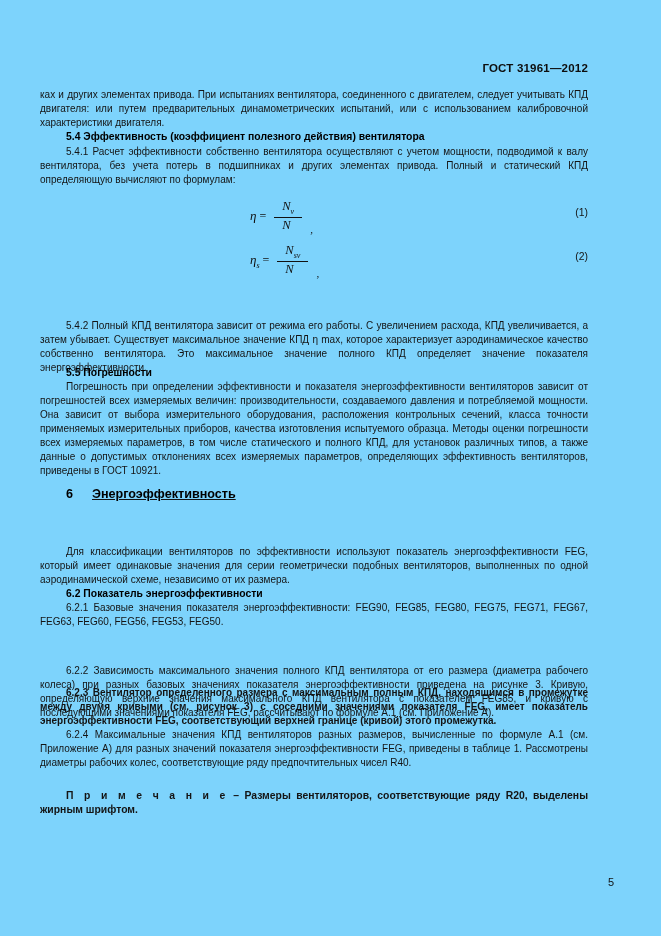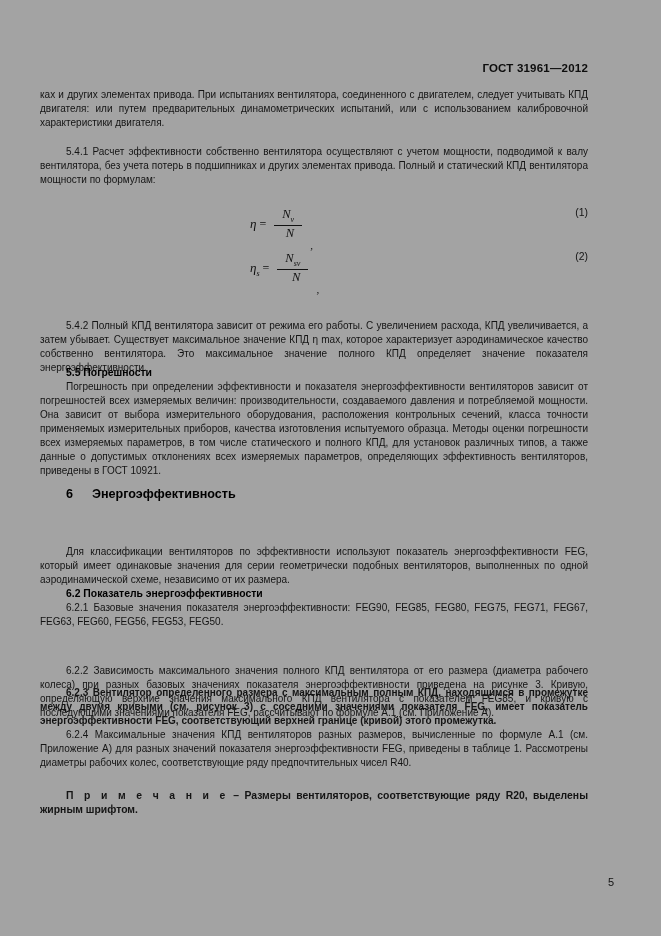--- a/index.html
+++ b/index.html
@@ -8,21 +8,21 @@
     background: #ffffff;
   }
   body {
     font-family: "Liberation Sans", sans-serif;
     color: #111111;
   }
   .page {
     position: relative;
     width: 661px;
     height: 936px;
-    background: #a3a3a3;
+    background: #7dd3fc;
     overflow: hidden;
     box-sizing: border-box;
   }
   .doc-header {
     position: absolute;
     left: 40px;
     top: 62px;
     width: 548px;
     text-align: right;
     font-size: 11.5px;
@@ -93,22 +93,22 @@
     font-style: italic;
   }
   .eq-sign {
     margin: 0 4px 0 3px;
     font-style: normal;
     font-size: 12px;
   }
   .frac {
     display: inline-flex;
     flex-direction: column;
-    align-items: flex-end;
-    margin: 12px 4px;
+    align-items: flex-start;
+    margin: 4px 4px;
     line-height: 1.08;
   }
   .frac .numer {
     padding: 0 8px 1px 8px;
     font-style: italic;
     font-size: 12.5px;
   }
   .frac .numer sub {
     font-size: 8px;
     font-style: italic;
@@ -163,23 +163,26 @@
 <body>
 
 <div class="page">
 
   <div class="doc-header">ГОСТ 31961—2012</div>
 
   <div class="blk" style="top:88px;">
     <p class="para">ках и других элементах привода. При испытаниях вентилятора, соединенного с двигателем, следует учитывать КПД двигателя: или путем предварительных динамометрических испытаний, или с использованием калибровочной характеристики двигателя.</p>
   </div>
 
+  <div class="blk" style="top:130px;">
+    <p class="head-bold">5.4 Эффективность (коэффициент полезного действия) вентилятора</p>
+  </div>
 
   <div class="blk" style="top:145px;">
-    <p class="para indent">5.4.1 Расчет эффективности собственно вентилятора осуществляют с учетом мощности, подводимой к валу вентилятора, без учета потерь в подшипниках и других элементах привода. Полный и статический КПД вентилятора  мощности  по формулам:</p>
+    <p class="para indent">5.4.1 Расчет эффективности собственно вентилятора осуществляют с учетом мощности, подводимой к валу вентилятора, без учета потерь в подшипниках и других элементах привода. Полный и статический КПД определяющую  вычисляют  по формулам:</p>
   </div>
 
   <div class="formula-block">
 
     <div class="formula-row">
       <div class="formula-core">
         <span class="eta"><span>η</span></span>
         <span class="eq-sign">=</span>
         <span class="frac">
           <span class="numer"><span>N</span><sub>v</sub></span>
@@ -212,21 +215,21 @@
   </div>
 
   <div class="blk" style="top:366px;">
     <p class="head-bold">5.5 Погрешности</p>
   </div>
 
   <div class="blk" style="top:380px;">
     <p class="para indent">Погрешность при определении эффективности и показателя энергоэффективности вентиляторов зависит от погрешностей всех измеряемых величин: производительности, создаваемого давления и потребляемой  мощности. Она зависит от выбора измерительного оборудования, расположения контрольных сечений, класса точности применяемых измерительных приборов, качества изготовления испытуемого образца. Методы оценки погрешности всех измеряемых параметров, в том числе статического и полного КПД, для установок различных типов, а также данные о допустимых отклонениях всех измеряемых параметров, определяющих эффективность вентиляторов, приведены в ГОСТ 10921.</p>
   </div>
 
-  <div class="blk" style="top:486px;">
+  <div class="blk" style="top:486px;text-decoration:underline;">
     <p class="section-title">
       <span class="num">6</span><span>Энергоэффективность</span>
     </p>
   </div>
 
 
   <div class="blk" style="top:545px;">
     <p class="para indent">Для классификации вентиляторов по эффективности используют показатель энергоэффективности FEG, который имеет одинаковые значения для серии геометрически подобных вентиляторов, выполненных по одной аэродинамической схеме, независимо от их размера.</p>
   </div>
 

